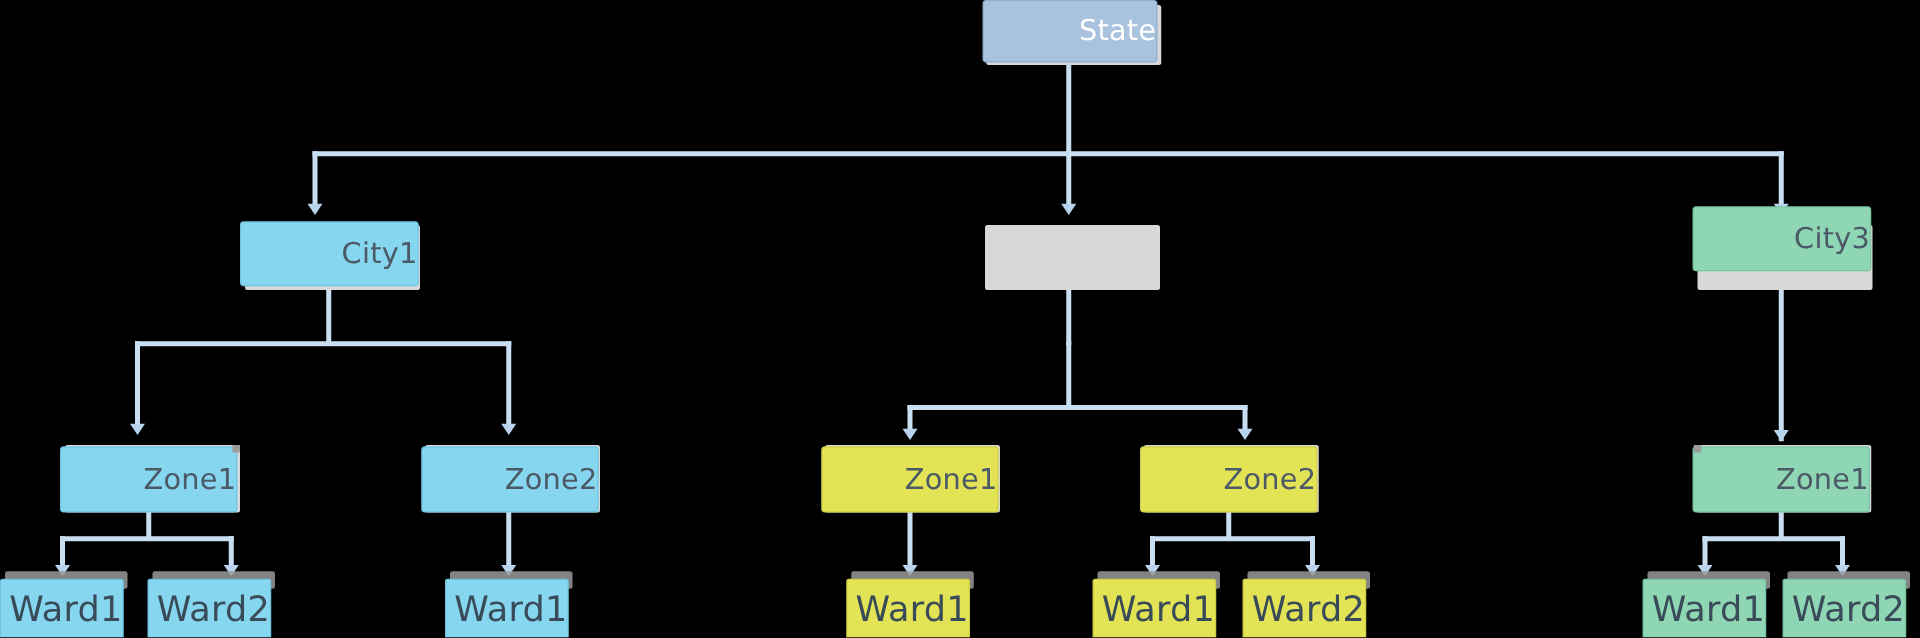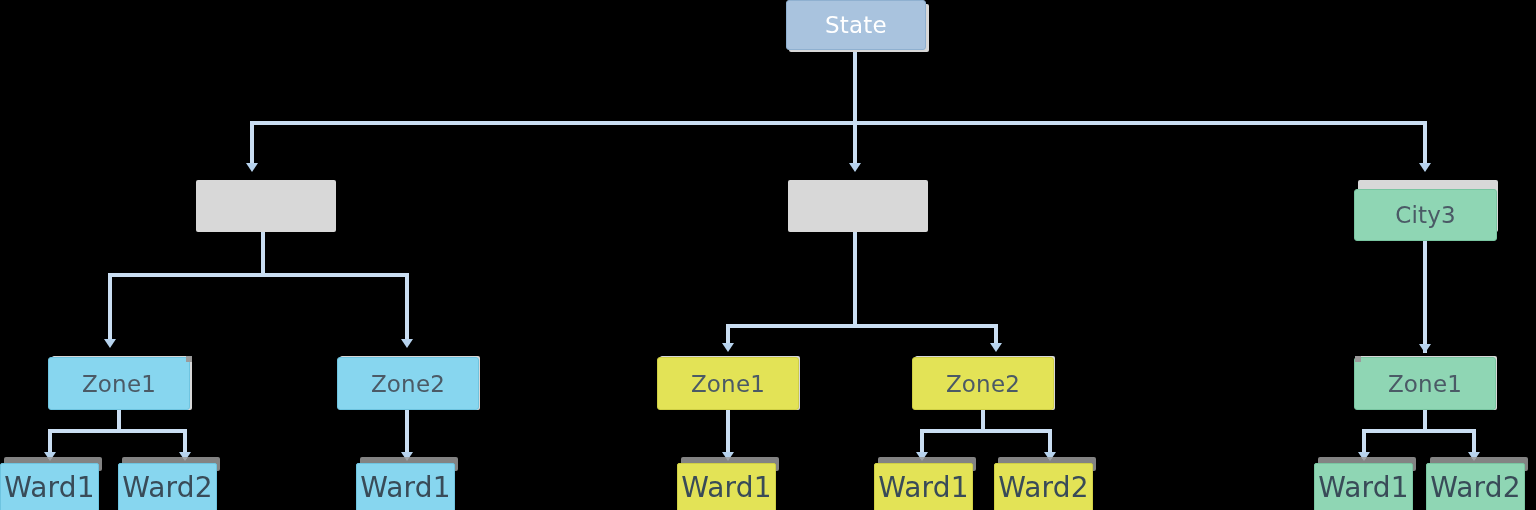--- a/index.html
+++ b/index.html
@@ -15,21 +15,21 @@
     width: 1536px;
     height: 510px;
     background: #000000;
     overflow: hidden;
   }
   .node {
     position: absolute;
     box-sizing: border-box;
     display: flex;
     align-items: center;
-    justify-content: center;
+    justify-content: flex-end;
     border-radius: 3px;
     font-size: 23px;
     letter-spacing: 0.2px;
     color: #4b5a66;
     white-space: nowrap;
     z-index: 3;
   }
   .node.root {
     color: #ffffff;
     font-size: 23px;
@@ -152,23 +152,26 @@
   <div class="shadow" style="left:681px; top:457px; width:98px; height:14px;"></div>
   <div class="shadow" style="left:878px; top:457px; width:98px; height:14px;"></div>
   <div class="shadow" style="left:998px; top:457px; width:98px; height:14px;"></div>
   <div class="shadow" style="left:1318px; top:457px; width:98px; height:14px;"></div>
   <div class="shadow" style="left:1430px; top:457px; width:98px; height:14px;"></div>
 
   <div class="node root" style="left:786px; top:0px; width:140px; height:50px; background:#a9c3de; border:1px solid #8fb0d0;">
     <span>State</span>
   </div>
 
-
-
-  <div class="node" style="left:1354px; top:189px; width:143px; height:52px; background:#8fd6b4; border:1px solid #79c5a1;">
+  <div class="node" style="left:192px; top:177px; width:143px; height:52px; background:#87d6ef; border:1px solid #6ec4e0;">
+    <span>City1</span>
+  </div>
+
+
+  <div class="node" style="left:1354px; top:165px; width:143px; height:52px; background:#8fd6b4; border:1px solid #79c5a1;">
     <span>City3</span>
   </div>
 
   <div class="node" style="left:48px; top:357px; width:142px; height:53px; background:#87d6ef; border:1px solid #6ec4e0;">
     <span>Zone1</span>
   </div>
 
   <div class="node" style="left:337px; top:357px; width:142px; height:53px; background:#87d6ef; border:1px solid #6ec4e0;">
     <span>Zone2</span>
   </div>

